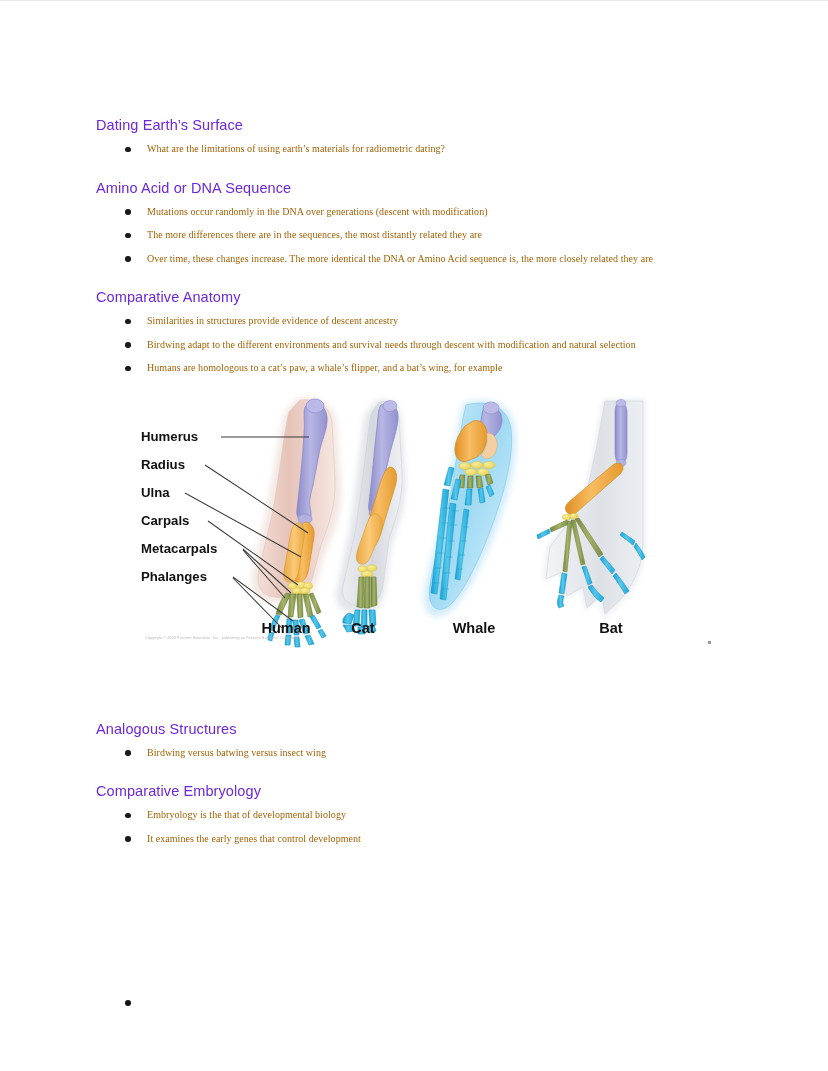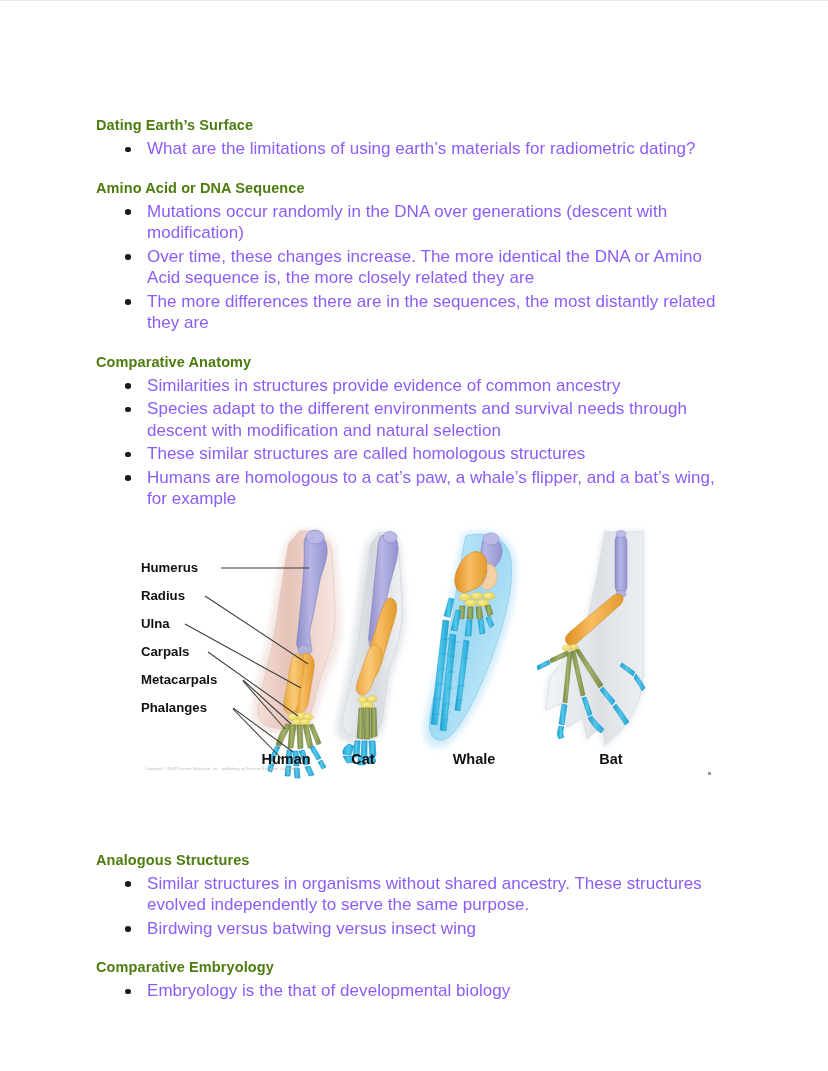--- a/index.html
+++ b/index.html
@@ -23,38 +23,39 @@
   .content {
     position: absolute;
     left: 96px;
     top: 114px;
     width: 640px;
   }
   .section { margin: 0 0 18px 0; }
   .section-heading {
     font-size: 14.5px;
     line-height: 20px;
-    color: #4d7c0f;
+    color: #6d28d9;
     margin: 0 0 3px 0;
-    font-weight: 700;
+    font-weight: 400;
     letter-spacing: 0.1px;
   }
   ul.bullets {
     list-style: none;
     margin: 0;
     padding: 0;
   }
   ul.bullets > li {
     position: relative;
     padding-left: 51px;
-    font-size: 17px;
+    font-size: 10px;
     line-height: 21.5px;
-    color: #8b5cf6;
+    color: #a16207;
     margin: 0 0 2px 0;
     letter-spacing: 0.05px;
+    font-family: Liberation Serif, serif;
   }
   ul.bullets > li::before {
     content: "";
     position: absolute;
     left: 29px;
     top: 8.5px;
     width: 5.5px;
     height: 5.5px;
     background: #1a1a1a;
     border-radius: 50%;
@@ -129,31 +130,30 @@
       <p class="section-heading">Dating Earth’s Surface</p>
       <ul class="bullets">
         <li>What are the limitations of using earth’s materials for radiometric dating?</li>
       </ul>
     </div>
 
     <div class="section">
       <p class="section-heading">Amino Acid or DNA Sequence</p>
       <ul class="bullets">
         <li>Mutations occur randomly in the DNA over generations (descent with modification)</li>
+        <li>The more differences there are in the sequences, the most distantly related they are</li>
         <li>Over time, these changes increase. The more identical the DNA or Amino Acid sequence is, the more closely related they are</li>
-        <li>The more differences there are in the sequences, the most distantly related they are</li>
       </ul>
     </div>
 
     <div class="section">
       <p class="section-heading">Comparative Anatomy</p>
       <ul class="bullets">
-        <li>Similarities in structures provide evidence of common ancestry</li>
-        <li>Species adapt to the different environments and survival needs through descent with modification and natural selection</li>
-        <li>These similar structures are called homologous structures</li>
+        <li>Similarities in structures provide evidence of descent ancestry</li>
+        <li>Birdwing adapt to the different environments and survival needs through descent with modification and natural selection</li>
         <li>Humans are homologous to a cat’s paw, a whale’s flipper, and a bat’s wing, for example</li>
       </ul>
 
       <div class="figure-bullet">
         <div class="figure">
           <svg width="590" height="262" viewBox="0 0 590 262" xmlns="http://www.w3.org/2000/svg">
             <defs>
               <linearGradient id="gHum" x1="0" y1="0" x2="1" y2="0">
                 <stop offset="0%" stop-color="#8d8cc9"></stop>
                 <stop offset="45%" stop-color="#b7b6e4"></stop>
@@ -396,26 +396,26 @@
           <div class="copyright">Copyright © 2008 Pearson Education, Inc., publishing as Pearson Benjamin Cummings.</div>
           <div class="trailing-dot"></div>
         </div>
         <div class="figure-spacer"></div>
       </div>
     </div>
 
     <div class="section">
       <p class="section-heading">Analogous Structures</p>
       <ul class="bullets">
-        <li>Similar structures in organisms without shared ancestry. These structures evolved independently to serve the same purpose.</li>
         <li>Birdwing versus batwing versus insect wing</li>
       </ul>
     </div>
 
     <div class="section">
       <p class="section-heading">Comparative Embryology</p>
       <ul class="bullets">
         <li>Embryology is the that of developmental biology</li>
+        <li>It examines the early genes that control development</li>
       </ul>
     </div>
 
   </div>
 </div>
 
 </body></html>

